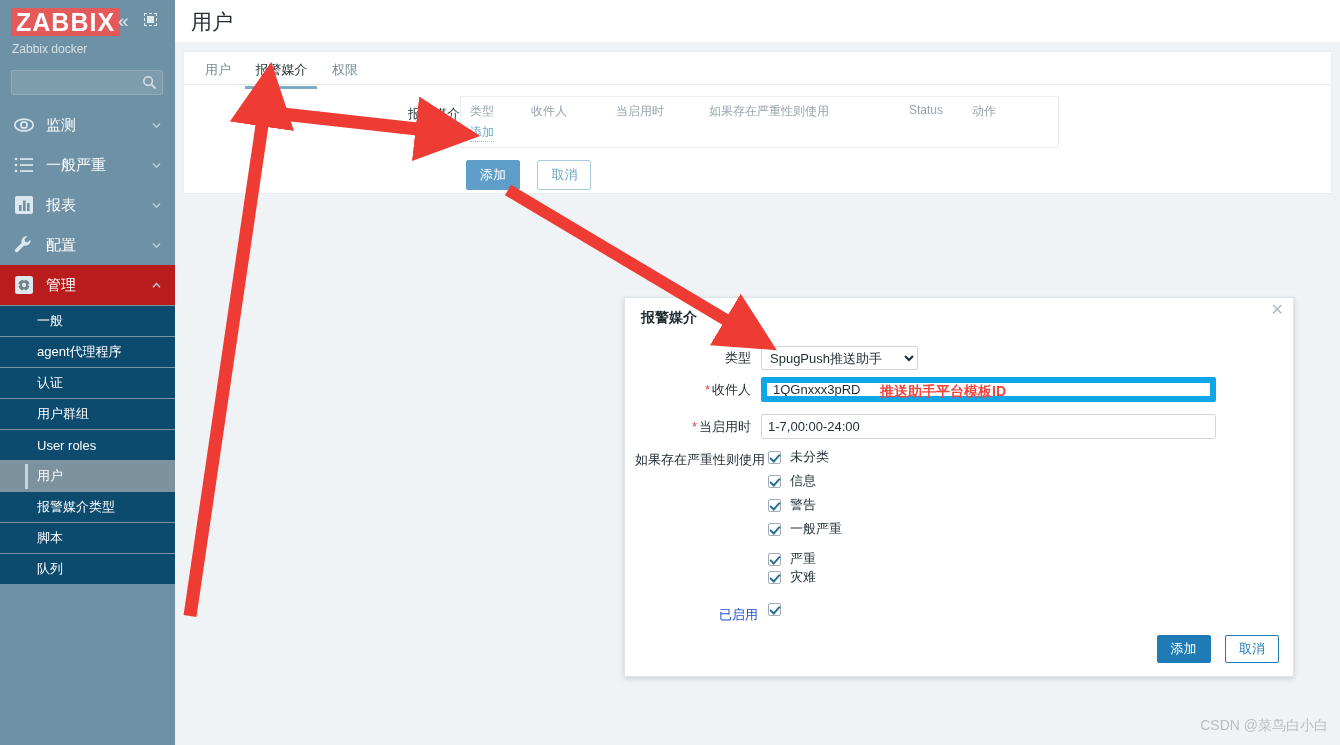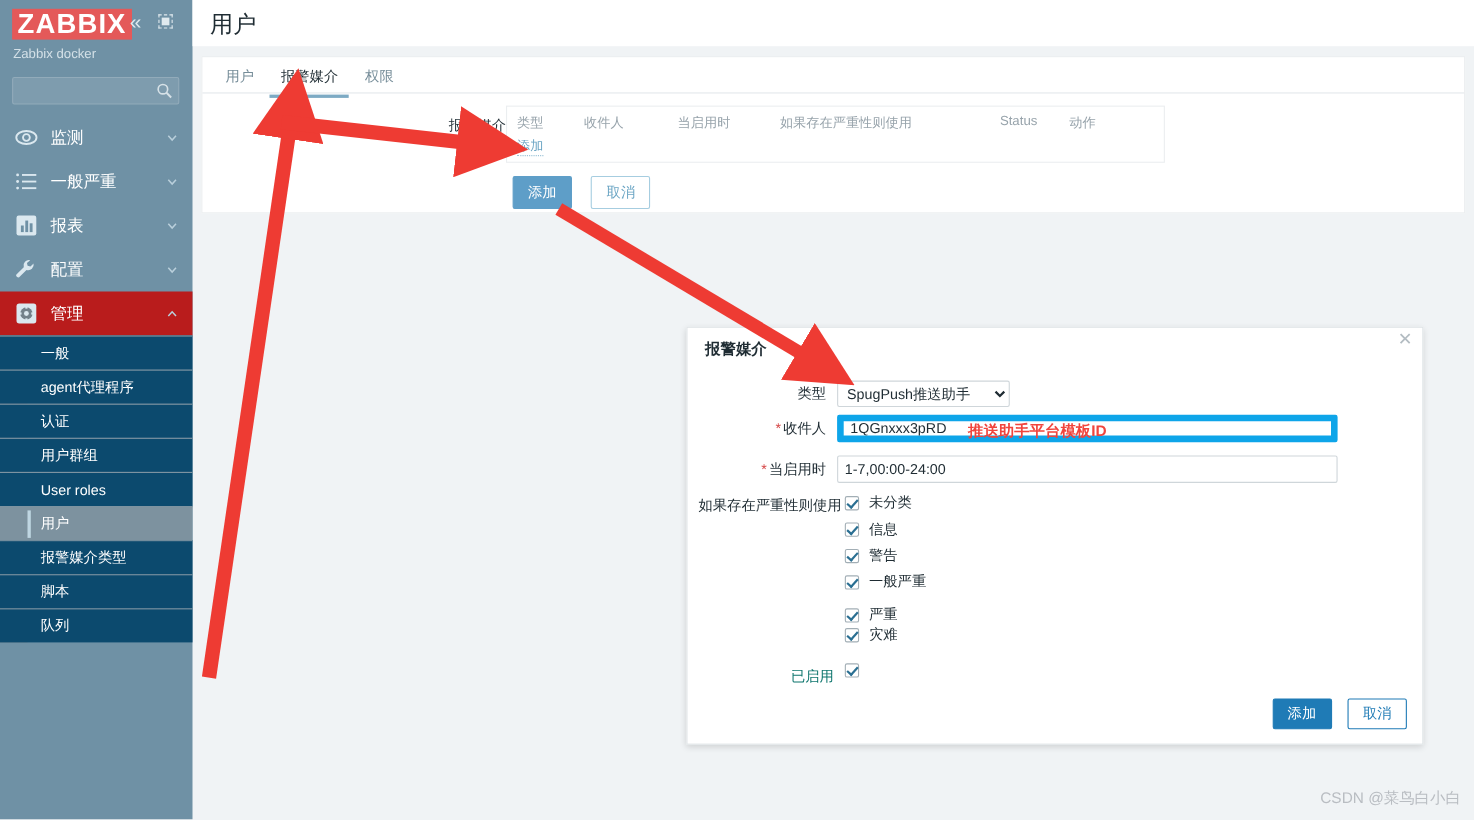--- a/index.html
+++ b/index.html
@@ -219,21 +219,21 @@
     transform:rotate(42deg);
   }
   .sev-label{ font-size:13px; color:#1f2c33; margin-left:9px; }
 
   #sev-group-label{
     position:absolute; left:635px; top:451px;
     font-size:13px; color:#1f2c33;
   }
   #enabled-label{
     position:absolute; left:719px; top:606px;
-    font-size:13px; color:#0f766e;
+    font-size:13px; color:#1d4ed8;
   }
   #modal-footer{
     position:absolute; right:14px; bottom:13px;
   }
   .mbtn{
     display:inline-block; font-size:13px;
     padding:4px 13px; border-radius:2px; cursor:pointer;
   }
   .mbtn-primary{ background:#1f7bb6; color:#fff; border:1px solid #1f7bb6; }
   .mbtn-secondary{ background:#fff; color:#1f7bb6; border:1px solid #1f7bb6; margin-left:10px; }

